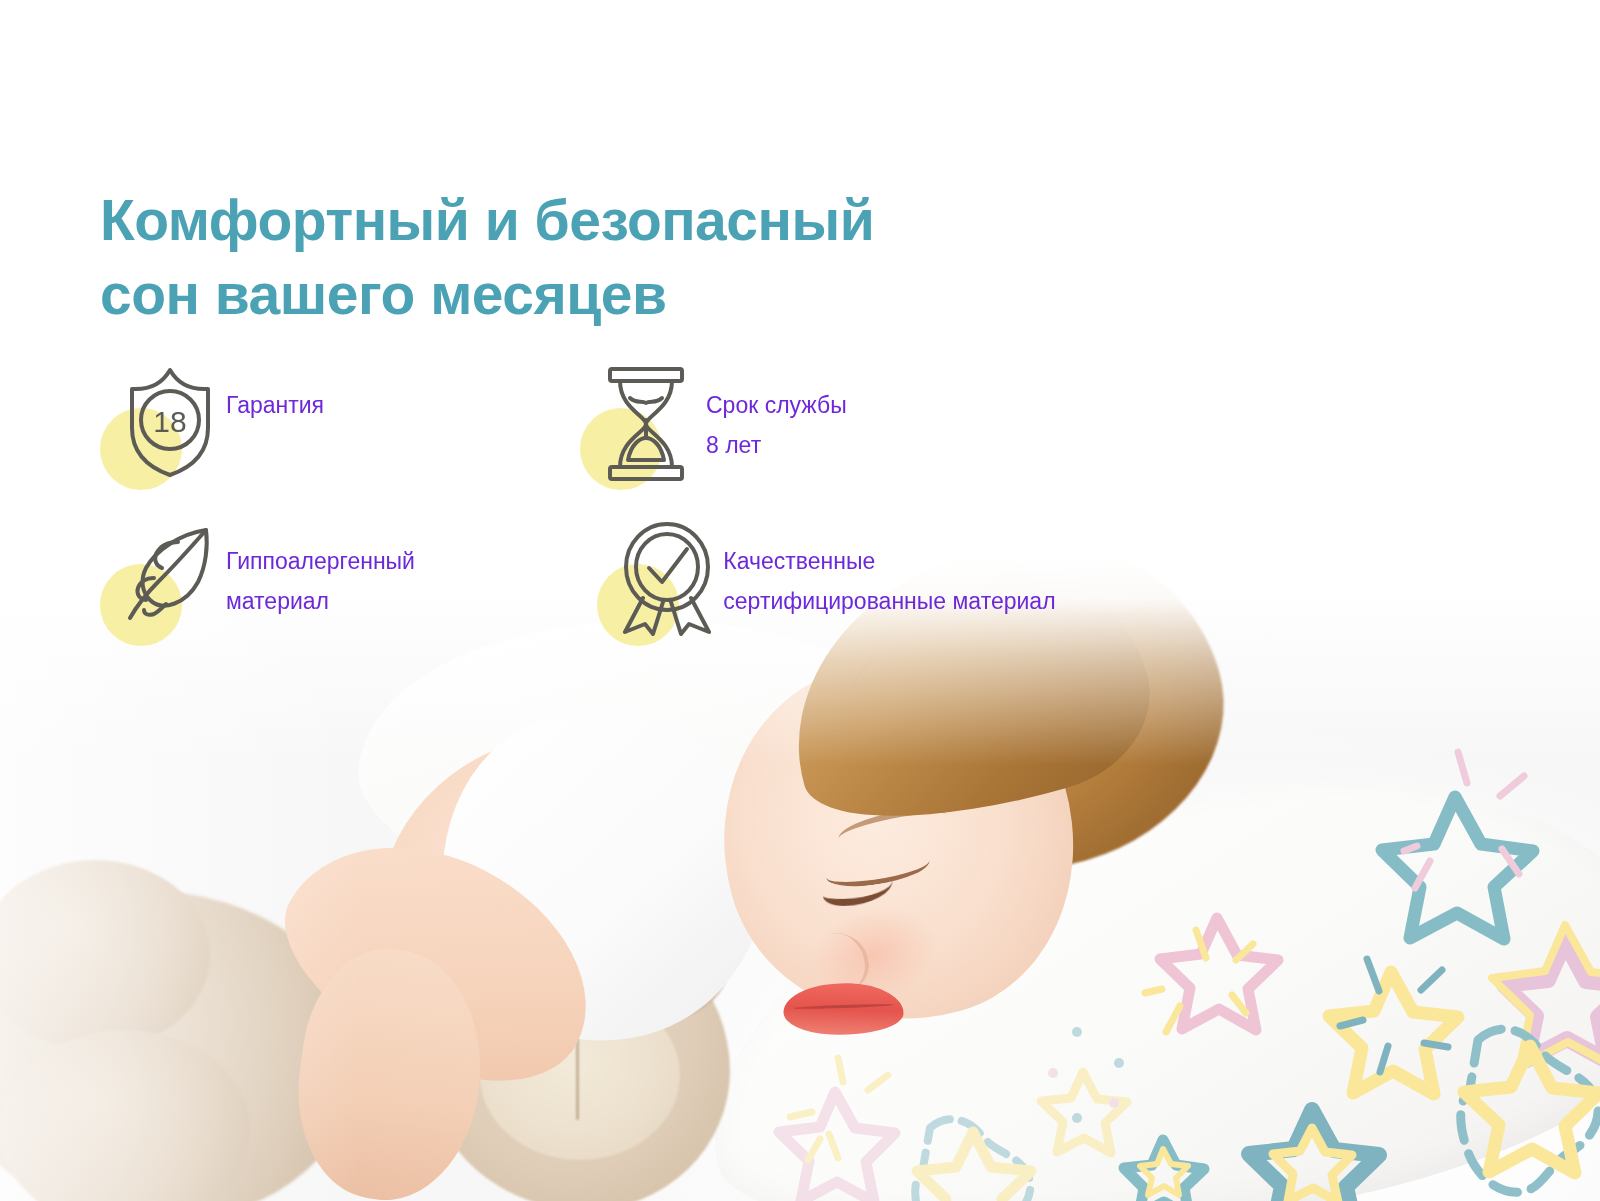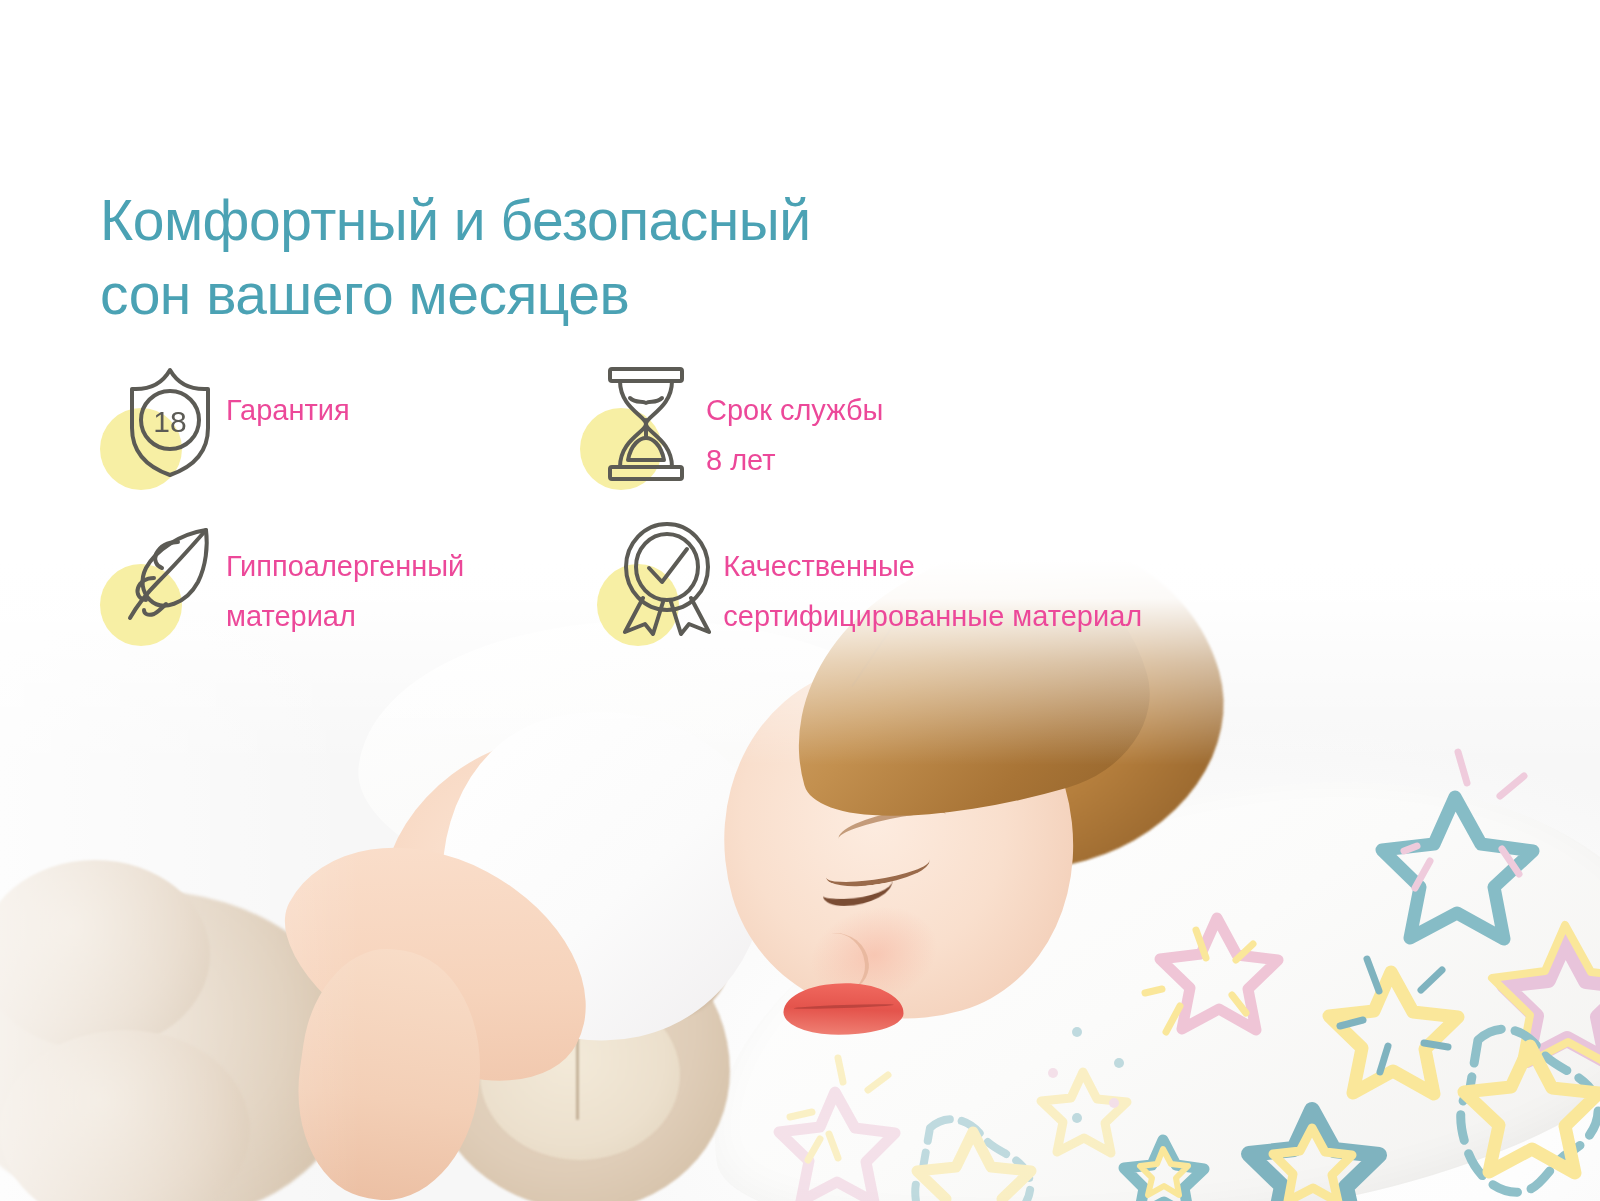--- a/index.html
+++ b/index.html
@@ -180,21 +180,21 @@
     background:linear-gradient(90deg,rgba(255,255,255,.75) 0%,rgba(255,255,255,0) 100%);
     pointer-events:none;
   }
 
   
   .stars{position:absolute;left:0;top:0;width:1600px;height:1201px;pointer-events:none;}
 
   
   .headline{
     position:absolute;left:100px;top:183px;width:1100px;
-    font-size:57px;line-height:1.30;font-weight:normal;
+    font-size:57px;line-height:1.30;font-weight:bold;
     letter-spacing:-.5px;
     color:#4BA2B4;
   }
   .headline .l2{display:block;}
 
   
   .features{
     position:absolute;left:100px;top:362px;width:1260px;
   }
   .feat-row{display:flex;}
@@ -205,21 +205,21 @@
   .icon-wrap{
     position:relative;width:126px;height:132px;flex:0 0 126px;
   }
   .blob{
     position:absolute;left:0;bottom:4px;width:82px;height:82px;
     background:#F7EFA4;border-radius:50%;
   }
   .icon-svg{position:absolute;left:18px;top:2px;}
   .feat-text{
     padding-top:24px;
-    font-size:29px;line-height:1.72;color:#ec4899;
+    font-size:23px;line-height:1.72;color:#6d28d9;
     white-space:nowrap;
   }
   .feat-text .ln{display:block;}
 </style>
 </head>
 <body>
 
 <div id="banner">
 
   <div class="photo-layer">

